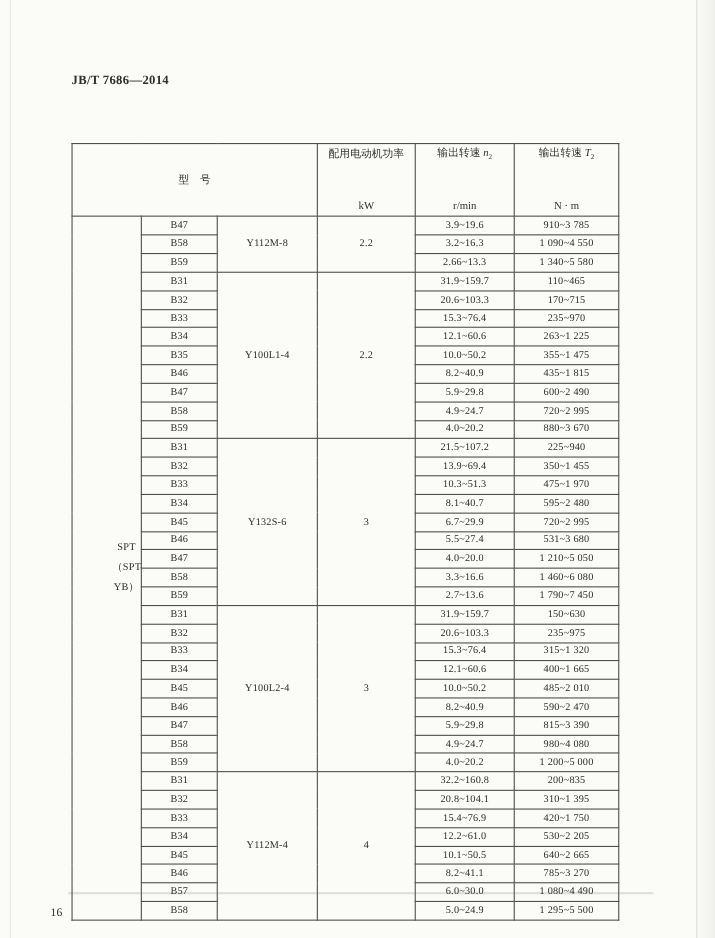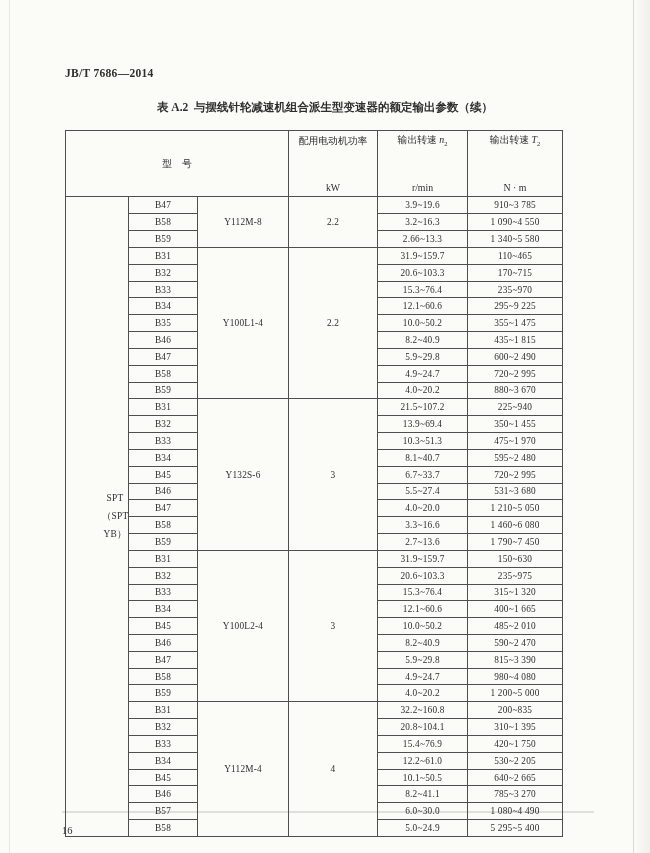--- a/index.html
+++ b/index.html
@@ -54,35 +54,34 @@
   .params-table thead th { font-size: 9.8px; line-height: 1.75; }
   .params-table thead th .hdr-line { display: block; }
   .model-header-cell { white-space: pre; font-size: 10px; }
   .params-table tbody tr { height: 16.84px; }
   .params-table tbody td { font-size: 9.3px; letter-spacing: 0.2px; }
   .series-cell div { font-size: 9.4px; line-height: 1.9; margin-left: 36px; }
   .sym { font-style: italic; font-family: "Liberation Serif", "DejaVu Serif", serif; }
   sub { font-size: 6.5px; vertical-align: sub; }
   .unit-line { white-space: pre; margin-top: 30px; }
   .page-number {
-    position: absolute; left: 62px; top: 825px;
+    position: absolute; left: 46px; top: 825px;
     font-size: 10.5px;
   }
 </style>
 </head>
 <body>
 
 <div class="page">
   <div class="edge-left"></div>
   <div class="right-band"></div>
   <div class="edge-right"></div>
   <div class="table-shadow"></div>
 
   <div class="doc-number">JB/T 7686—2014</div>
-  <div class="table-title">表 A.2  与摆线针轮减速机组合派生型变速器的额定输出参数（续）</div>
 
   <table class="params-table">
     <colgroup>
       <col style="width:63px">
       <col style="width:69px">
       <col style="width:91px">
       <col style="width:89px">
       <col style="width:90px">
       <col style="width:95px">
     </colgroup>
@@ -138,21 +137,21 @@
           <td>170~715</td>
         </tr>
         <tr>
           <td>B33</td>
           <td>15.3~76.4</td>
           <td>235~970</td>
         </tr>
         <tr>
           <td>B34</td>
           <td>12.1~60.6</td>
-          <td>295~9 225</td>
+          <td>263~1 225</td>
         </tr>
         <tr>
           <td>B35</td>
           <td>10.0~50.2</td>
           <td>355~1 475</td>
         </tr>
         <tr>
           <td>B46</td>
           <td>8.2~40.9</td>
           <td>435~1 815</td>
@@ -189,21 +188,21 @@
           <td>10.3~51.3</td>
           <td>475~1 970</td>
         </tr>
         <tr>
           <td>B34</td>
           <td>8.1~40.7</td>
           <td>595~2 480</td>
         </tr>
         <tr>
           <td>B45</td>
-          <td>6.7~33.7</td>
+          <td>6.7~29.9</td>
           <td>720~2 995</td>
         </tr>
         <tr>
           <td>B46</td>
           <td>5.5~27.4</td>
           <td>531~3 680</td>
         </tr>
         <tr>
           <td>B47</td>
           <td>4.0~20.0</td>
@@ -299,19 +298,19 @@
           <td>785~3 270</td>
         </tr>
         <tr>
           <td>B57</td>
           <td>6.0~30.0</td>
           <td>1 080~4 490</td>
         </tr>
         <tr>
           <td>B58</td>
           <td>5.0~24.9</td>
-          <td>5 295~5 400</td>
+          <td>1 295~5 500</td>
         </tr>
       </tbody>
   </table>
 
   <div class="page-number">16</div>
 </div>
 
 </body></html>

